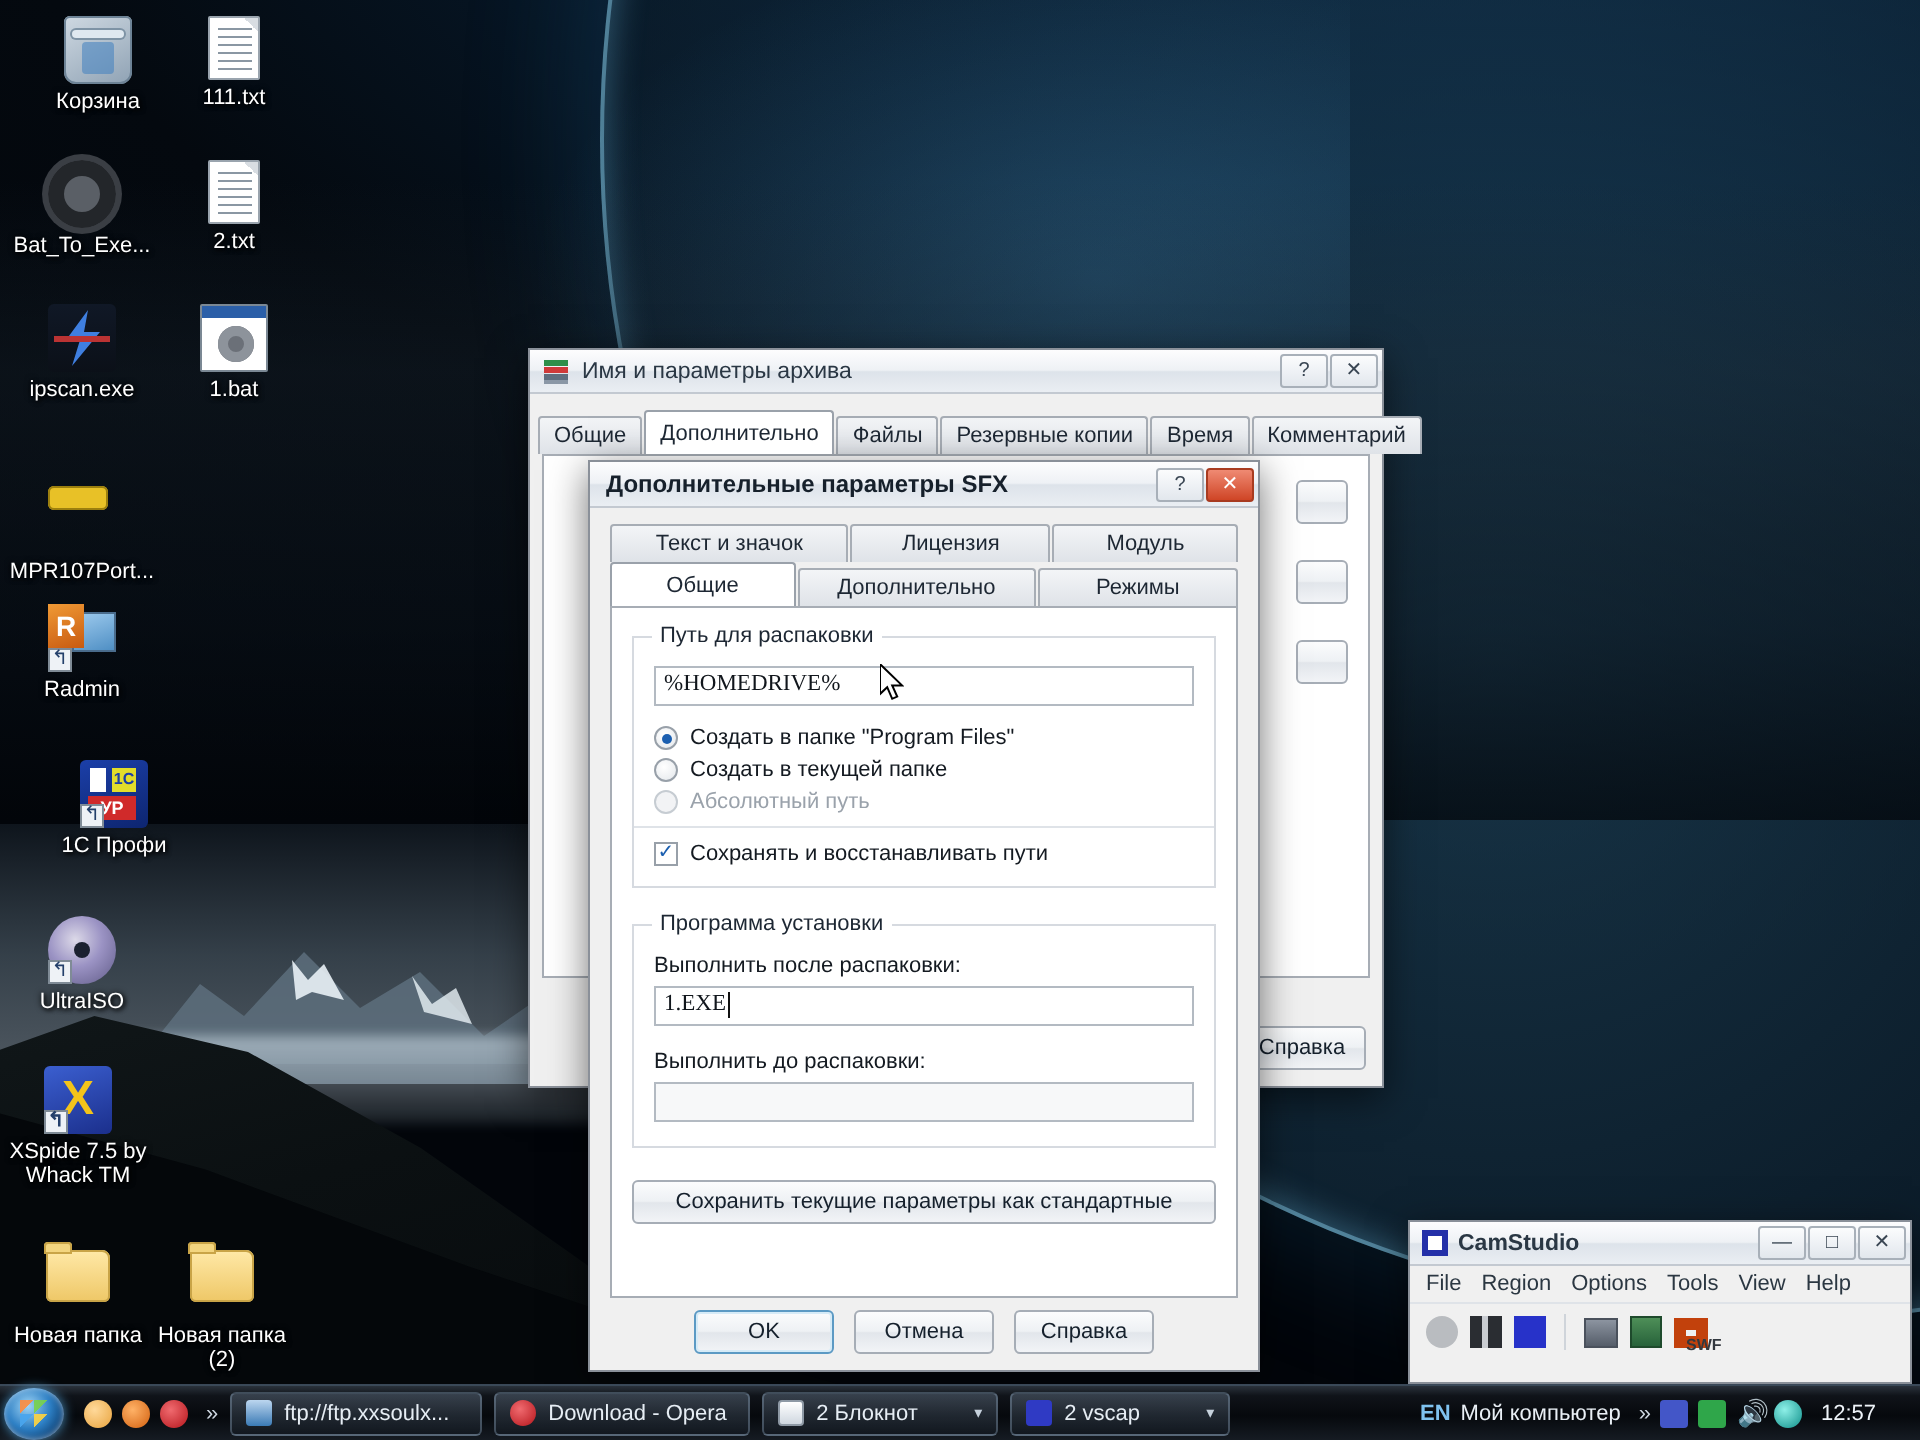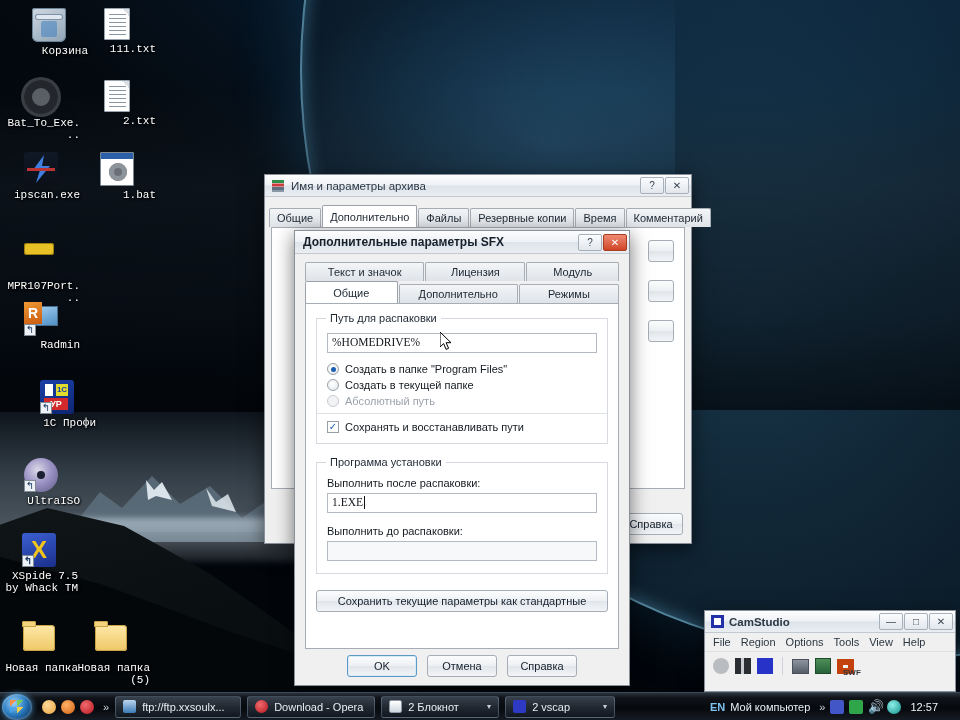--- a/index.html
+++ b/index.html
@@ -86,23 +86,22 @@
   .dicon .gfx {
     width: 34px; height: 34px;
     margin: 0 auto 3px;
     position: relative;
   }
   .dicon .lbl {
     color: #fff;
     font-size: 11px;
     line-height: 12px;
     text-shadow: 1px 1px 2px #000, 0 0 3px #000;
-    font-family: Liberation Mono, monospace;
+    font-family: Liberation Sans, sans-serif;
     word-wrap: break-word;
-    text-align: right;
   }
   
   .ic-bin { background: linear-gradient(150deg,#cfd9e2,#8fa2b4); border-radius:3px 3px 6px 6px;
             box-shadow: inset 0 0 0 1px #6d8396; }
   .ic-bin::before { content:""; position:absolute; left:4px; top:7px; width:26px; height:4px;
             background:#dfe8f0; border-radius:2px; box-shadow:0 0 0 1px #7e93a5; }
   .ic-bin::after { content:""; position:absolute; left:9px; top:13px; width:16px; height:16px;
             background:#3f7fc0; border-radius:2px; opacity:.55; }
   .ic-txt { background:#fff; border:1px solid #9aa4ae; border-radius:1px;
             width:26px !important; height:32px !important; margin:1px auto 3px; }
@@ -377,21 +376,21 @@
     <div class="gfx">
         <div class="ic-folder"></div>
       </div>
     <div class="lbl">Новая папка</div>
   </div>
 
   <div class="dicon" style="left:72px; top:620px;">
     <div class="gfx">
         <div class="ic-folder"></div>
       </div>
-    <div class="lbl">Новая папка (5)</div>
+    <div class="lbl">Новая папка (2)</div>
   </div>
 
   <div class="win" id="archive-win" style="left:264px; top:174px; width:428px; height:370px;">
 
     <div class="win-title">
       <svg width="15" height="14" viewBox="0 0 15 14">
         <rect x="1" y="1" width="12" height="3" fill="#2f8f4a"></rect>
         <rect x="1" y="4.5" width="12" height="3" fill="#cf3a3a"></rect>
         <rect x="1" y="8" width="12" height="3" fill="#5f6f80"></rect>
         <rect x="1" y="11" width="12" height="2" fill="#8a97a6"></rect>

